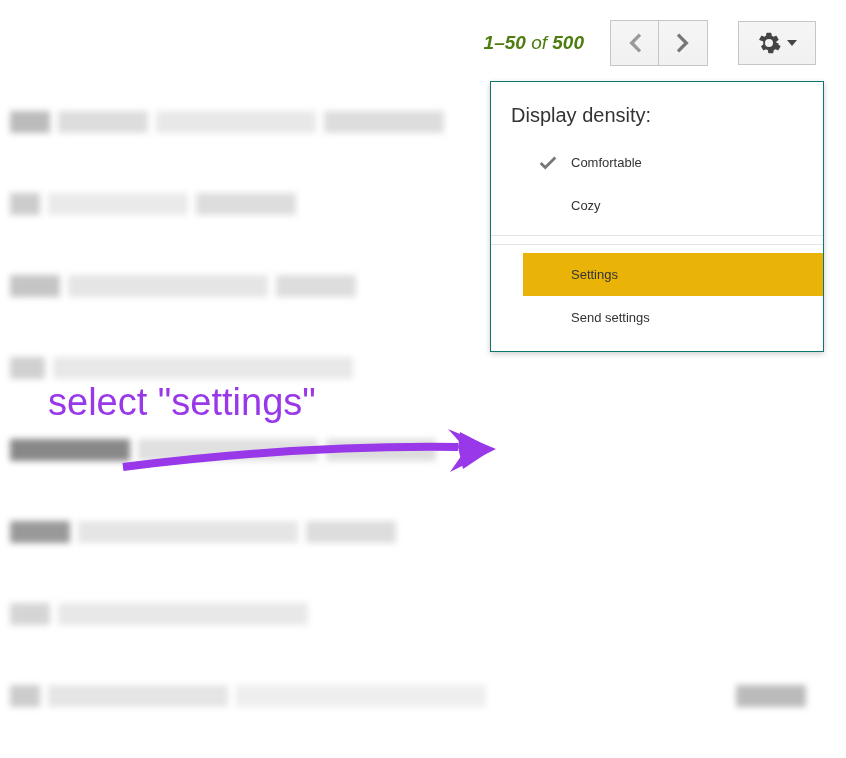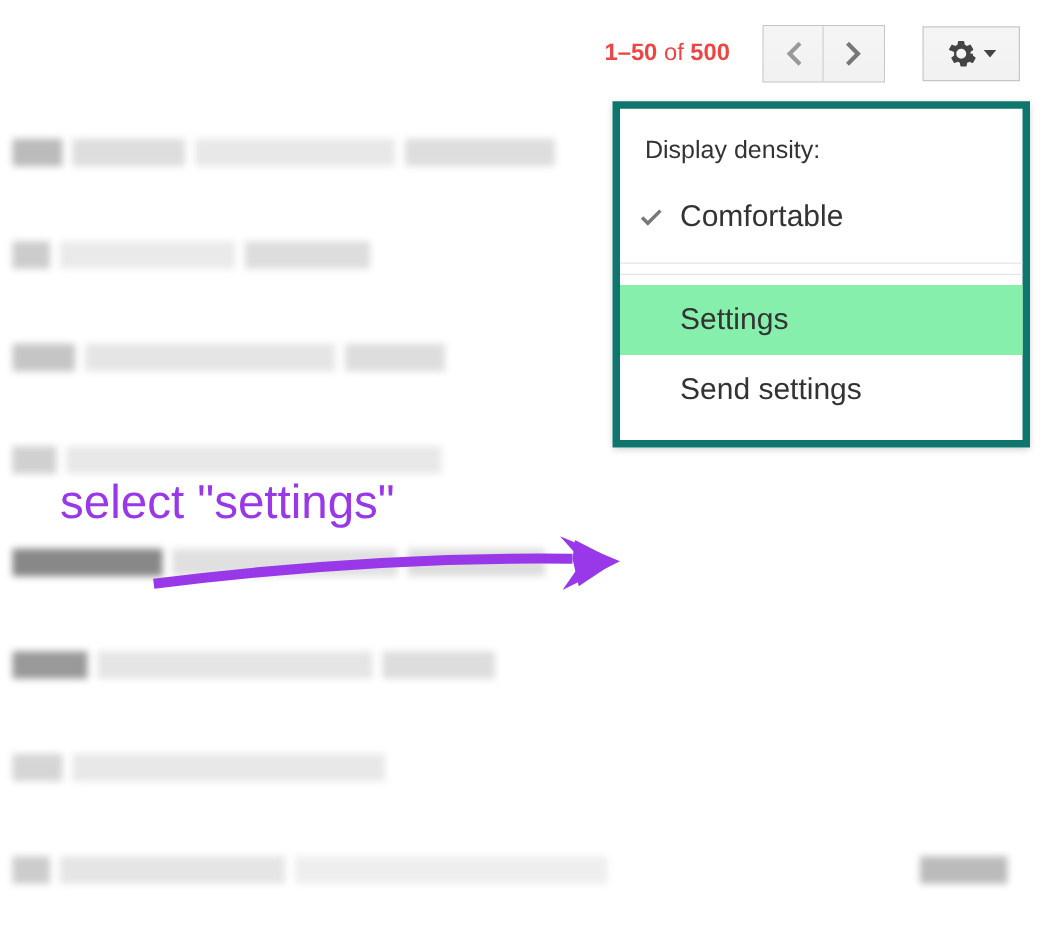--- a/index.html
+++ b/index.html
@@ -13,22 +13,23 @@
     }
     .toolbar {
       display: flex;
       justify-content: flex-end;
       align-items: center;
       padding: 20px 30px 15px 0;
       gap: 10px;
     }
     .pagination-text {
       font-size: 19px;
-      color: #ef4444;
+      color: #4d7c0f;
       margin-right: 16px;
+      font-style: italic;
     }
     .pagination-text .bold { font-weight: bold; }
     .nav-buttons {
       display: flex;
       border: 1px solid #c6c6c6;
     }
     .nav-btn {
       width: 48px;
       height: 44px;
       background: linear-gradient(#f5f5f5, #f1f1f1);
@@ -81,39 +82,40 @@
       background: #ddd;
       margin-right: 8px;
       filter: blur(3px);
     }
     .menu-panel {
       position: absolute;
       top: 0;
       right: 22px;
       width: 334px;
       background: #fff;
-      border: 6px solid #0f766e;
+      border: 1px solid #0f766e;
       box-shadow: 0 2px 6px rgba(0,0,0,0.2);
       z-index: 10;
     }
     .menu-section-label {
       padding: 22px 20px 14px 20px;
       font-size: 20px;
       color: #333;
     }
     .menu-item {
       display: flex;
       align-items: center;
       padding: 14px 20px 14px 48px;
-      font-size: 24px;
+      font-size: 13px;
       color: #333;
       cursor: pointer;
       position: relative;
-    }
-    .menu-item.highlighted { background: #86efac; }
+      margin-left: 32px;
+    }
+    .menu-item.highlighted { background: #eab308; }
     .menu-item .check {
       position: absolute;
       left: 14px;
       width: 22px;
       height: 22px;
     }
     .menu-divider {
       height: 1px;
       background: #e5e5e5;
       margin: 8px 0;
@@ -215,20 +217,23 @@
   </div>
 
   <div class="menu-panel">
     <div class="menu-section-label">Display density:</div>
     <div class="menu-item">
       <svg class="check" viewBox="0 0 24 24">
           <path d="M4 12 L9 17 L20 6" stroke="#777" stroke-width="3" fill="none"></path>
         </svg>
       <span>Comfortable</span>
     </div>
+    <div class="menu-item">
+      <span>Cozy</span>
+    </div>
     <div class="menu-divider"></div>
     <div class="menu-divider"></div>
     <div class="menu-item highlighted">
       <span>Settings</span>
     </div>
     <div class="menu-item">
       <span>Send settings</span>
     </div>
     <div class="menu-bottom-pad"></div>
   </div>

